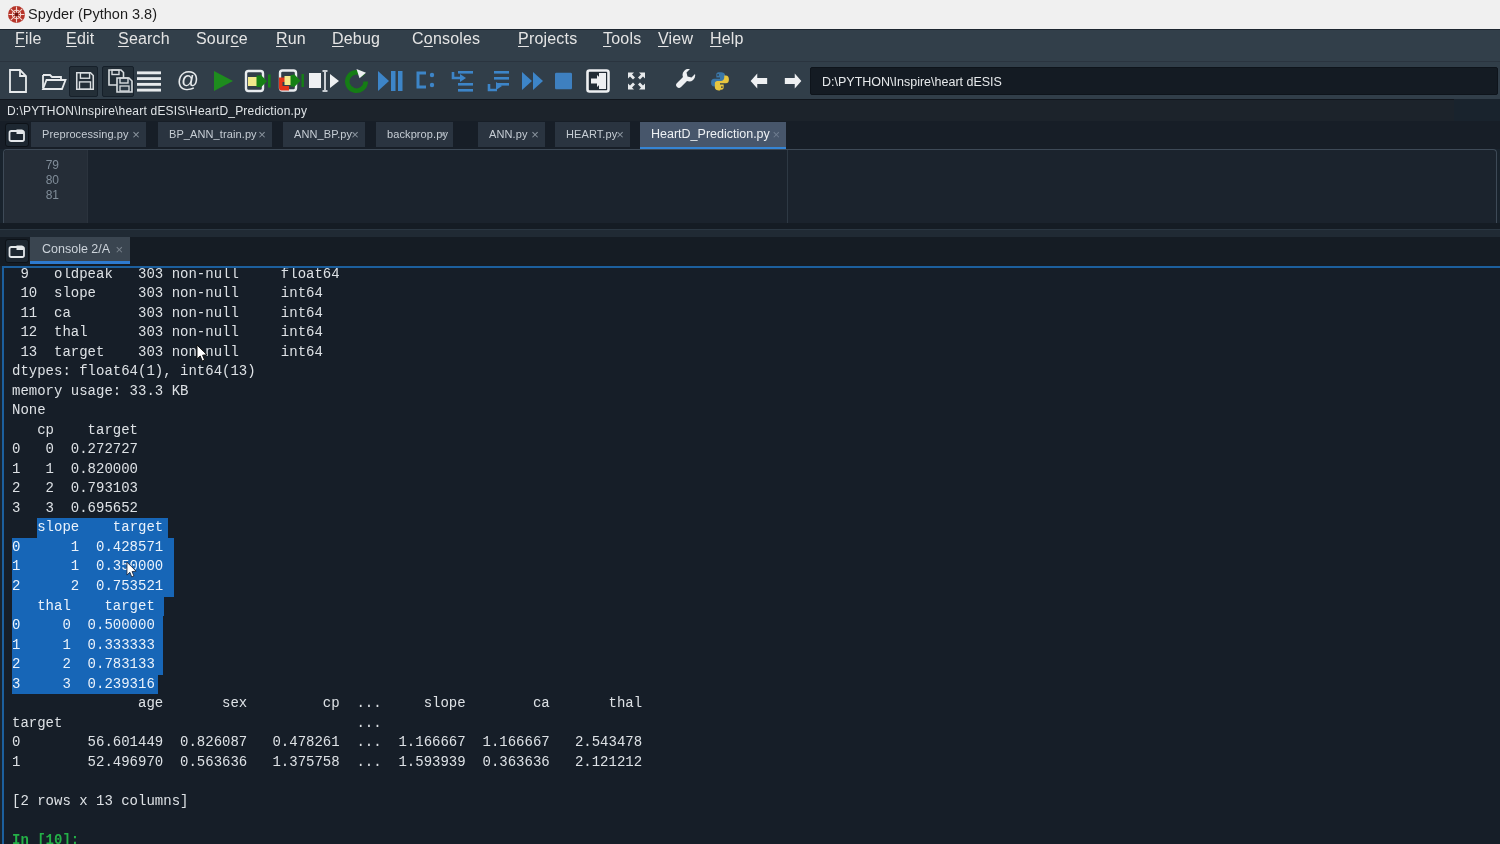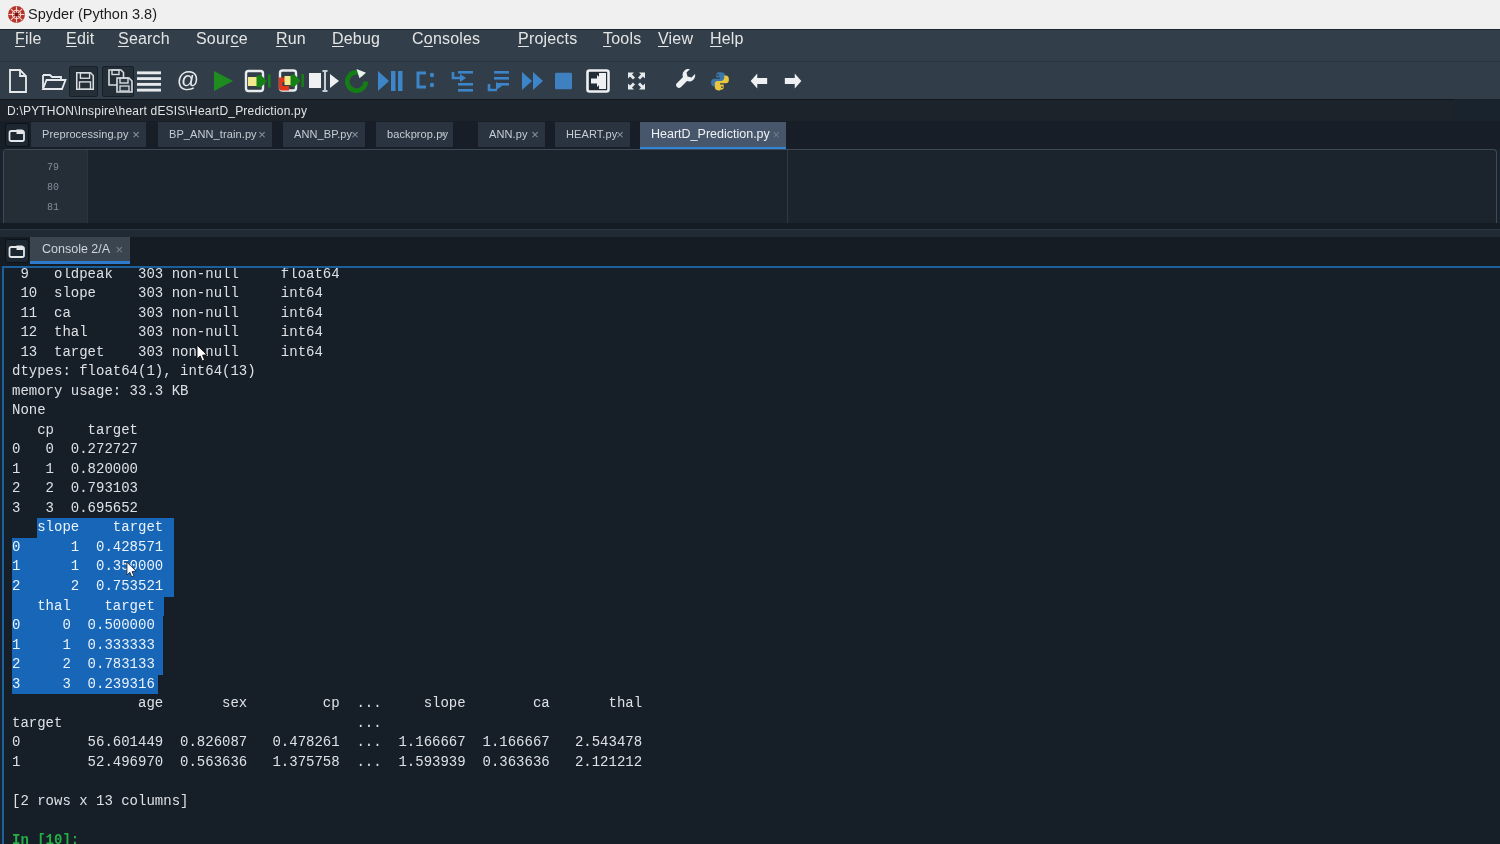--- a/index.html
+++ b/index.html
@@ -25,21 +25,21 @@
 
 #tabbar{left:0;top:121px;width:1500px;height:28px;background:#171e27}
 .tab{position:absolute;top:1px;height:25px;background:#2a3440;color:#c6cdd4;font-size:11px;line-height:25px;padding-left:11px;letter-spacing:.1px}
 .tab .x{position:absolute;right:6px;top:0;color:#8d97a1;font-size:13px}
 .tab.active{background:#47566b;color:#eef1f4;height:28px;border-bottom:3px solid #3585d5;font-size:12.5px;letter-spacing:0}
 .tab.active .x{color:#6f7d90}
 .folderbtn{position:absolute;background:#1d2731;border:1px solid #0d1218;border-radius:3px}
 
 #editor{left:3px;top:149px;width:1494px;height:74px;background:#1b232d;border:1px solid #3e4a57;border-radius:4px 4px 0 0;border-bottom:none;overflow:hidden}
 #gutter{position:absolute;left:0;top:0;width:84px;height:74px;background:#252d37;border-right:1px solid #2b333d}
-#gutter pre{position:absolute;top:7.5px;right:28px;font-family:Liberation Mono, monospace;font-size:10px;line-height:20px;color:#808d99;text-align:right}
+#gutter pre{position:absolute;top:7.5px;right:28px;font-family:Liberation Sans, sans-serif;font-size:12px;line-height:15px;color:#808d99;text-align:right}
 #code{position:absolute;left:89px;top:7.5px;font-family:"Liberation Mono",monospace;font-size:14.6px;line-height:19.5px;color:#eceeef;font-weight:bold;white-space:pre}
 #code .str{color:#7cc36a;font-style:italic}
 #code .kw{color:#558fd6}
 #edge{position:absolute;left:783px;top:0;width:1px;height:74px;background:#2e3944}
 
 #split{left:0;top:223px;width:1500px;height:14px;background:#151c24}
 #split .bar{position:absolute;left:0;top:6px;width:1500px;height:8px;background:#202a34;border-top:1px solid #2b3742}
 
 #ctabrow{left:0;top:237px;width:1500px;height:29px;background:#151c24}
 #ctab{position:absolute;left:30px;top:0;width:100px;height:27px;background:#3a4550;color:#ccd3da;font-size:12.5px;line-height:25px;padding-left:12px;border-bottom:3px solid #2e7bd0}
@@ -215,20 +215,23 @@
       <path d="M12.2 22.5 c4.5 0 4.2-2 4.2-4.2 v-2.2 h-4.4 v-1.3 H19 c2.3 0 3.7-1.4 3.7-4.6 0-3.2-1.4-4.7-3.7-4.7 h-1.9 v2.7 c0 2.2-1.9 3.9-4 3.9 H8.8 c-1.8 0-3 1.2-3 3 v4.2 c0 2.2 1.3 4.2 6.4 4.2 z M14.3 20.4 a1.1 1.1 0 1 1 0-2.2 1.1 1.1 0 0 1 0 2.2 z" fill="#e8c63f"></path>
     </svg>
 
   <svg style="left:749px" width="19" height="17" viewBox="0 0 23 20">
       <path d="M10 1 L2 10 l8 9 v-5.5 h12 v-7 H10 z" fill="#eef0f2"></path>
     </svg>
 
   <svg style="left:784px" width="19" height="17" viewBox="0 0 23 20">
       <path d="M13 1 l8 9 -8 9 v-5.5 H1 v-7 h12 z" fill="#eef0f2"></path>
     </svg>
+  <div id="pathfield">
+      <span>D:\PYTHON\Inspire\heart dESIS</span>
+    </div>
 </div>
 <div class="abs" id="crumb">
     <span>D:\PYTHON\Inspire\heart dESIS\HeartD_Prediction.py</span>
   </div>
 <div class="abs" id="tabbar">
   <div class="folderbtn" style="left:5px;top:2px;width:24px;height:24px">
     <svg width="22" height="22" viewBox="0 0 22 22" style="position:absolute;left:0;top:0">
       <rect x="3.5" y="7" width="14.5" height="10" rx="1.8" fill="none" stroke="#e3e7ea" stroke-width="1.8"></rect>
       <path d="M10.5 5.5 h5.5 a1.5 1.5 0 0 1 1.5 1.5 v3 h-7 z" fill="#e3e7ea"></path>
     </svg>
@@ -274,21 +277,21 @@
  12  thal      303 non-null     int64
  13  target    303 non-null     int64
 dtypes: float64(1), int64(13)
 memory usage: 33.3 KB
 None
    cp    target
 0   0  0.272727
 1   1  0.820000
 2   2  0.793103
 3   3  0.695652
-   <span class="sel" style="padding-right:11px">slope    target</span>
+   <span class="sel" style="padding-right:5px">slope    target</span>
 <span class="sel" style="padding-right:11px">0      1  0.428571</span>
 <span class="sel" style="padding-right:11px">1      1  0.350000</span>
 <span class="sel" style="padding-right:11px">2      2  0.753521</span>
 <span class="sel" style="padding-right:1px">   thal    target </span>
 <span class="sel">0     0  0.500000 </span>
 <span class="sel">1     1  0.333333 </span>
 <span class="sel">2     2  0.783133 </span>
 <span class="sel" style="padding-right:3px">3     3  0.239316</span>
                age       sex         cp  ...     slope        ca       thal
 target                                   ...

